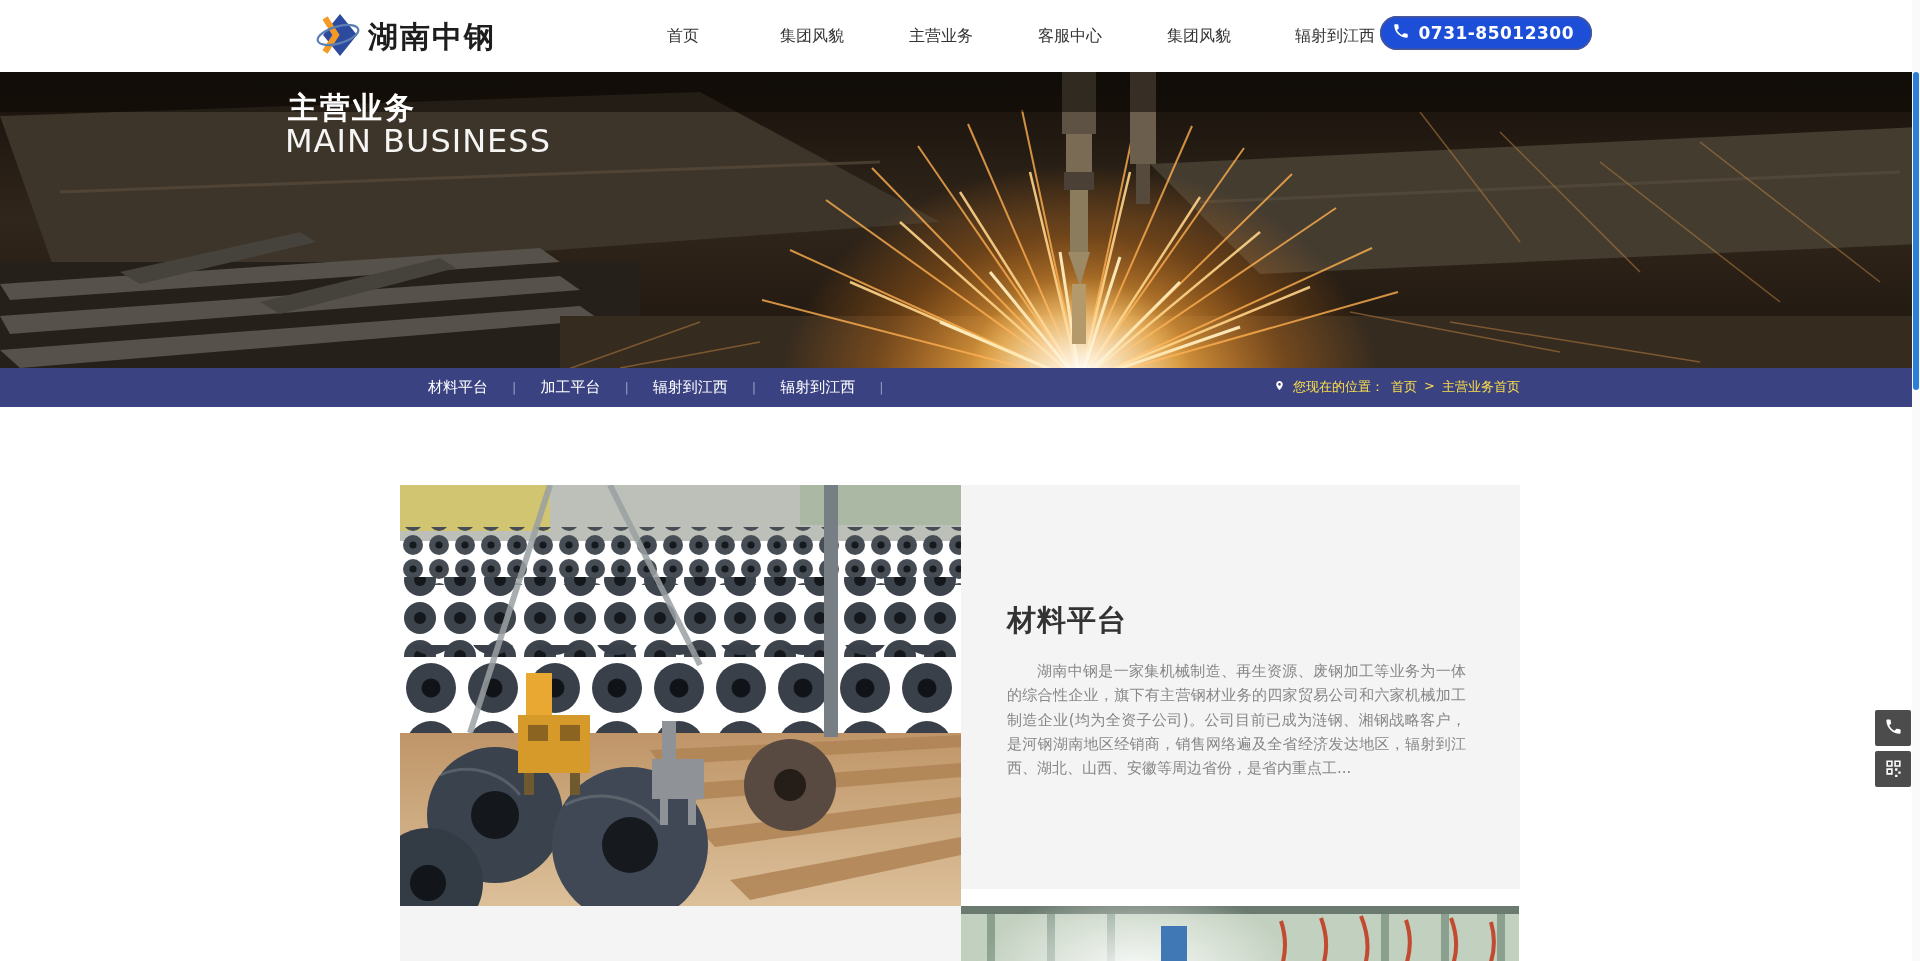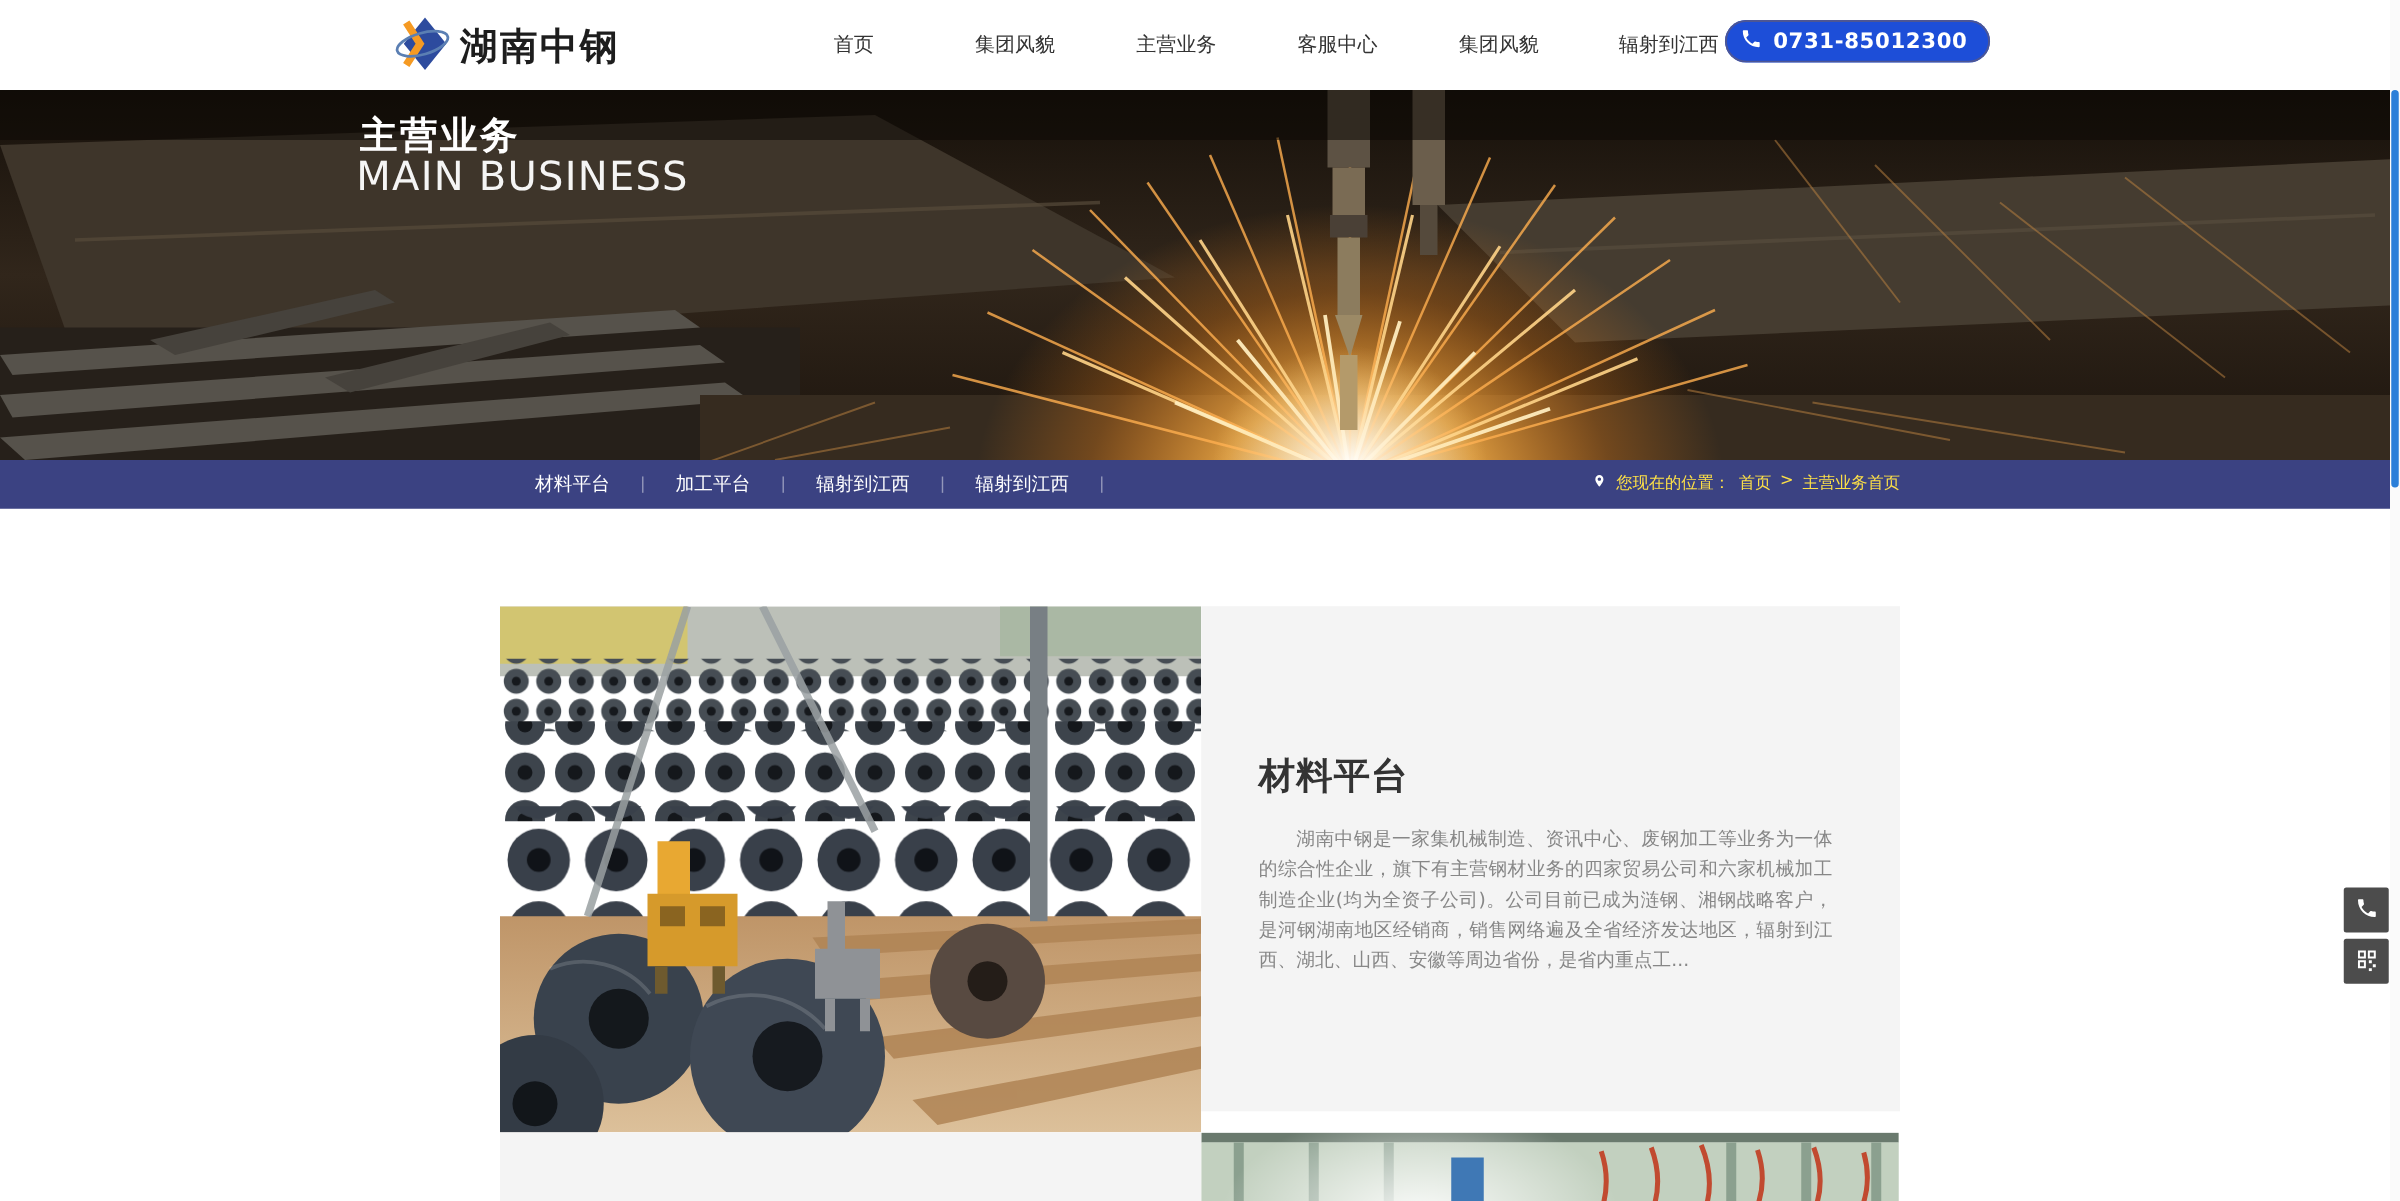--- a/index.html
+++ b/index.html
@@ -272,21 +272,21 @@
           </g>
           <g stroke="#9aa0a2" stroke-width="6" opacity=".85" fill="none">
             <path d="M150 0 L70 248"></path>
               <path d="M210 0 L300 180"></path>
           </g>
           <rect x="424" y="0" width="14" height="252" fill="#787f84"></rect>
         </svg>
       </div>
       <div class="b1-text">
         <div class="sec-title">材料平台</div>
-        <p class="sec-body">湖南中钢是一家集机械制造、资讯中心、废钢加工等业务为一体的综合性企业，旗下有主营钢材业务的四家贸易公司和六家机械加工制造企业(均为全资子公司)。公司目前已成为涟钢、湘钢战略客户，是河钢湖南地区经销商，销售网络遍及全省经济发达地区，辐射到江西、湖北、山西、安徽等周边省份，是省内重点工...</p>
+        <p class="sec-body">湖南中钢是一家集机械制造、再生资源、废钢加工等业务为一体的综合性企业，旗下有主营钢材业务的四家贸易公司和六家机械加工制造企业(均为全资子公司)。公司目前已成为涟钢、湘钢战略客户，是河钢湖南地区经销商，销售网络遍及全省经济发达地区，辐射到江西、湖北、山西、安徽等周边省份，是省内重点工...</p>
       </div>
     </div>
 
     <div class="block2">
       <div class="b2-text"></div>
       <div class="b2-img">
         <svg width="558" height="260" viewBox="0 0 558 260">
           <defs>
             <radialGradient id="wglow" cx=".5" cy=".5" r=".5">
               <stop offset="0" stop-color="#ffffff" stop-opacity=".95"></stop>

